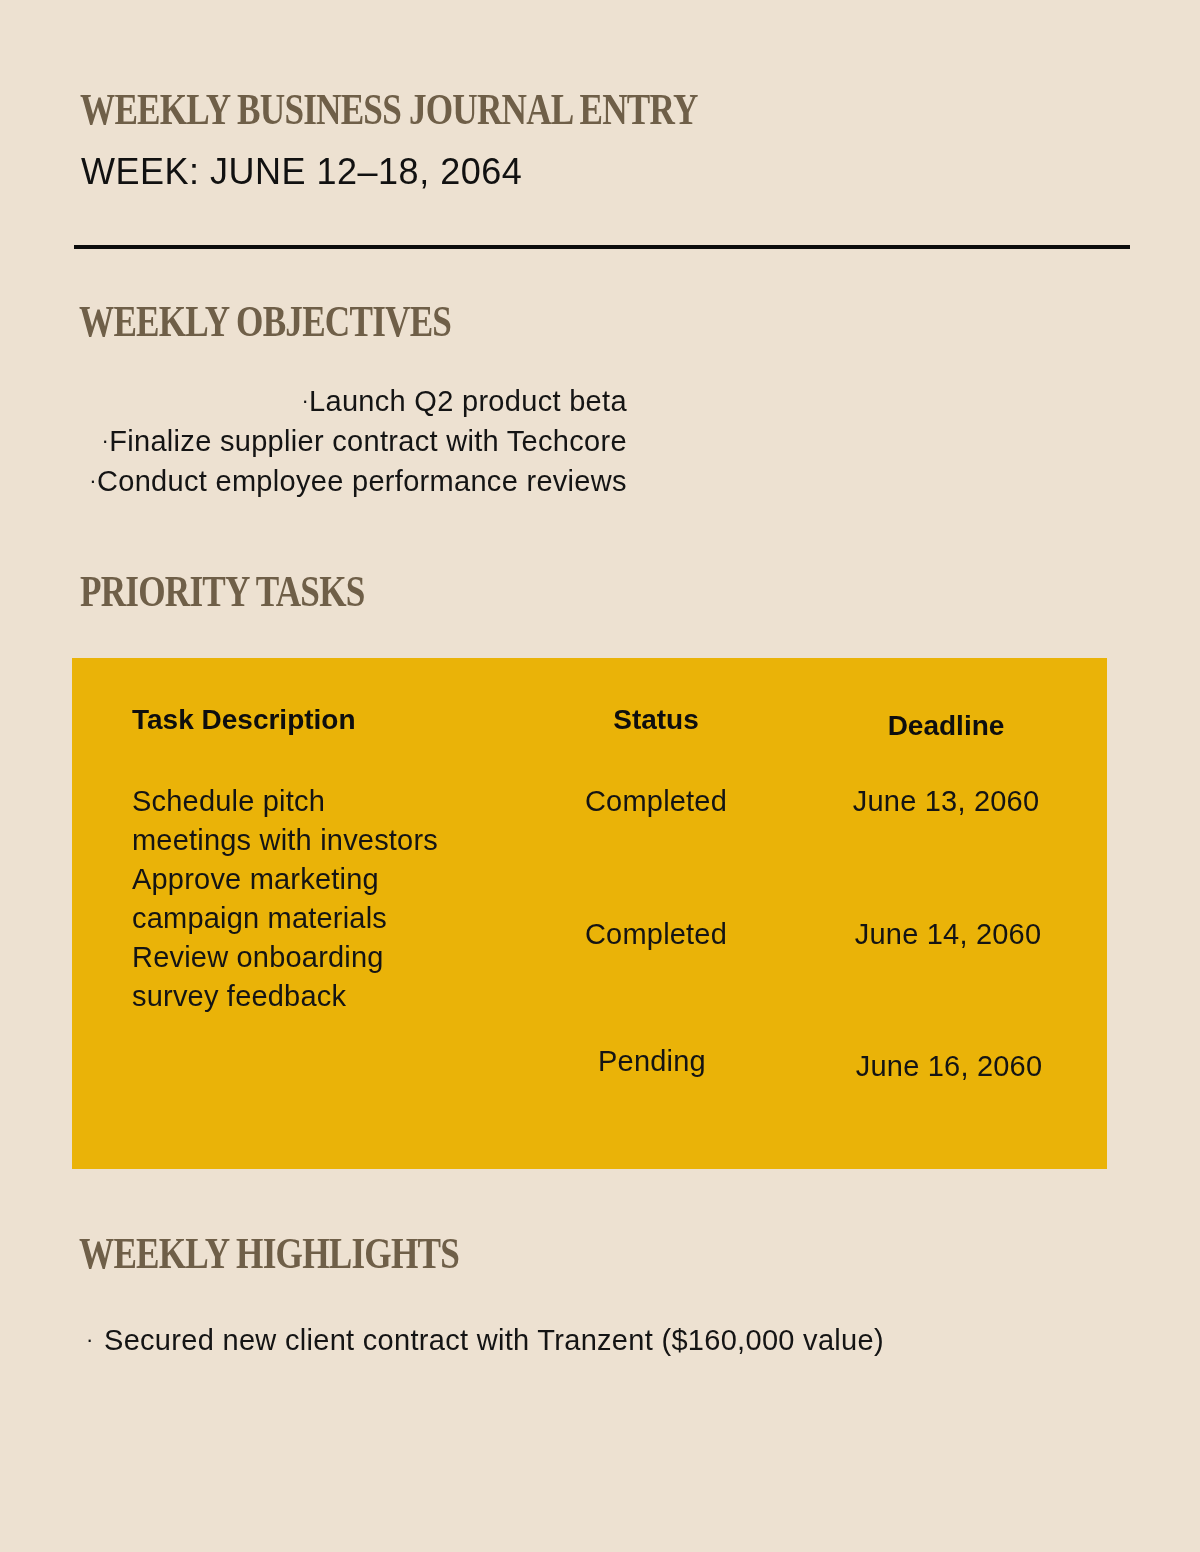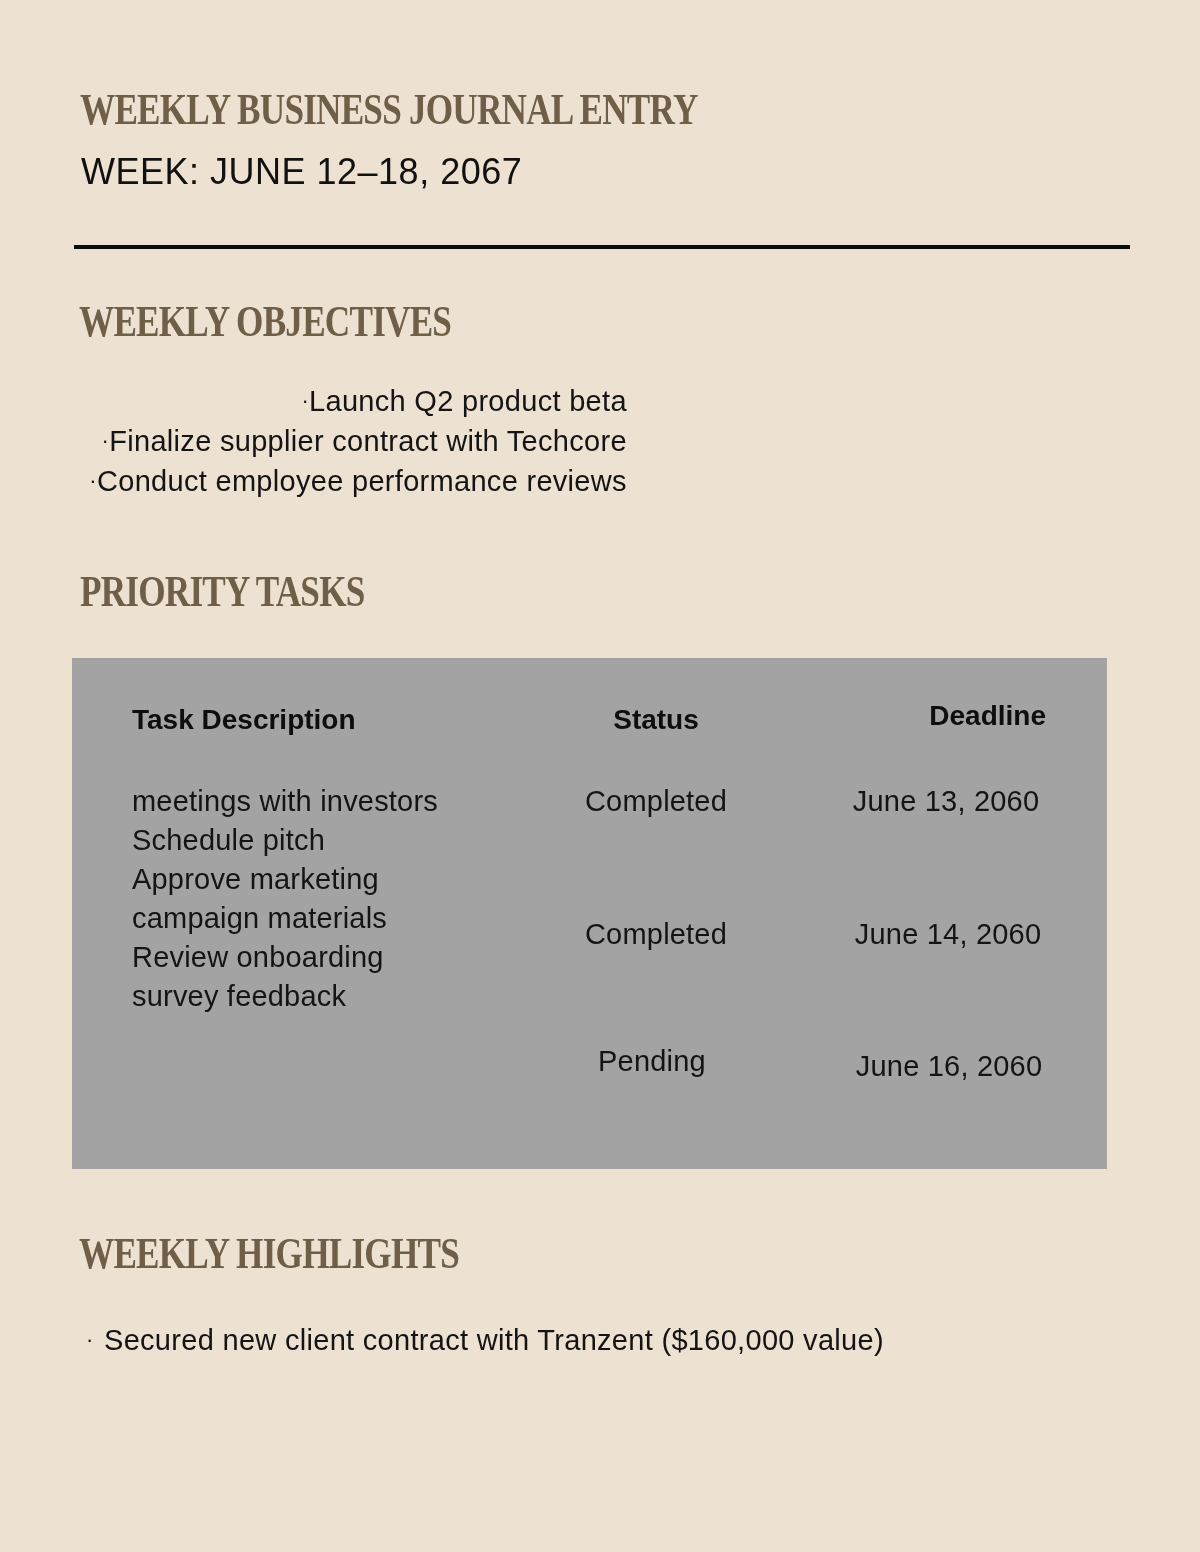--- a/index.html
+++ b/index.html
@@ -76,21 +76,21 @@
     .objectives-list { left: 79px; top: 381px; }
     .objectives-list li { line-height: 39px; text-align: right; }
     .highlights-list { left: 78px; top: 1316px; }
     .highlights-list li { line-height: 48.5px; margin-left: 8px; }
 
     .task-card {
       left: 72px;
       top: 658px;
       width: 1035px;
       height: 511px;
-      background: #a3a3a3;
+      background: #eab308;
     }
     .th {
       font-size: 28px;
       font-weight: bold;
       color: #0e0e0e;
       white-space: nowrap;
       line-height: 34px;
     }
     .td {
       font-size: 29px;
@@ -98,41 +98,41 @@
       white-space: nowrap;
       line-height: 39px;
       letter-spacing: 0.2px;
     }
     .center { text-align: center; }
   </style>
 </head>
 <body>
 
 <h1 class="abs heading doc-title">WEEKLY BUSINESS JOURNAL ENTRY</h1>
-<div class="abs week-line">WEEK: JUNE 12–18, 2067</div>
+<div class="abs week-line">WEEK: JUNE 12–18, 2064</div>
 <div class="abs divider"></div>
 
 <h2 class="abs heading section-title" style="left:79px; top:298px;">WEEKLY OBJECTIVES</h2>
 <ul class="abs bullets objectives-list">
   <li><span class="dot">·</span><span>Launch Q2 product beta</span></li>
   <li><span class="dot">·</span><span>Finalize supplier contract with Techcore</span></li>
   <li><span class="dot">·</span><span>Conduct employee performance reviews</span></li>
 </ul>
 
 <h2 class="abs heading section-title" style="left:80px; top:568px;">PRIORITY TASKS</h2>
 
 <div class="abs task-card">
 
   <div class="abs th" style="left:60px; top:45px;">Task Description</div>
   <div class="abs th center" style="left:484px; top:45px; width:200px;">Status</div>
-  <div class="abs th center" style="left:774px; top:41px; width:200px;text-align:right;">Deadline</div>
+  <div class="abs th center" style="left:774px; top:51px; width:200px;">Deadline</div>
 
   <div class="abs" style="left:60px; top:124px;">
+    <div class="td">Schedule pitch</div>
     <div class="td">meetings with investors</div>
-    <div class="td">Schedule pitch</div>
     <div class="td">Approve marketing</div>
     <div class="td">campaign materials</div>
     <div class="td">Review onboarding</div>
     <div class="td">survey feedback</div>
   </div>
 
   <div class="abs td center" style="left:484px; top:124px; width:200px;">Completed</div>
   <div class="abs td center" style="left:774px; top:124px; width:200px;">June 13, 2060</div>
 
   <div class="abs td center" style="left:484px; top:257px; width:200px;">Completed</div>

